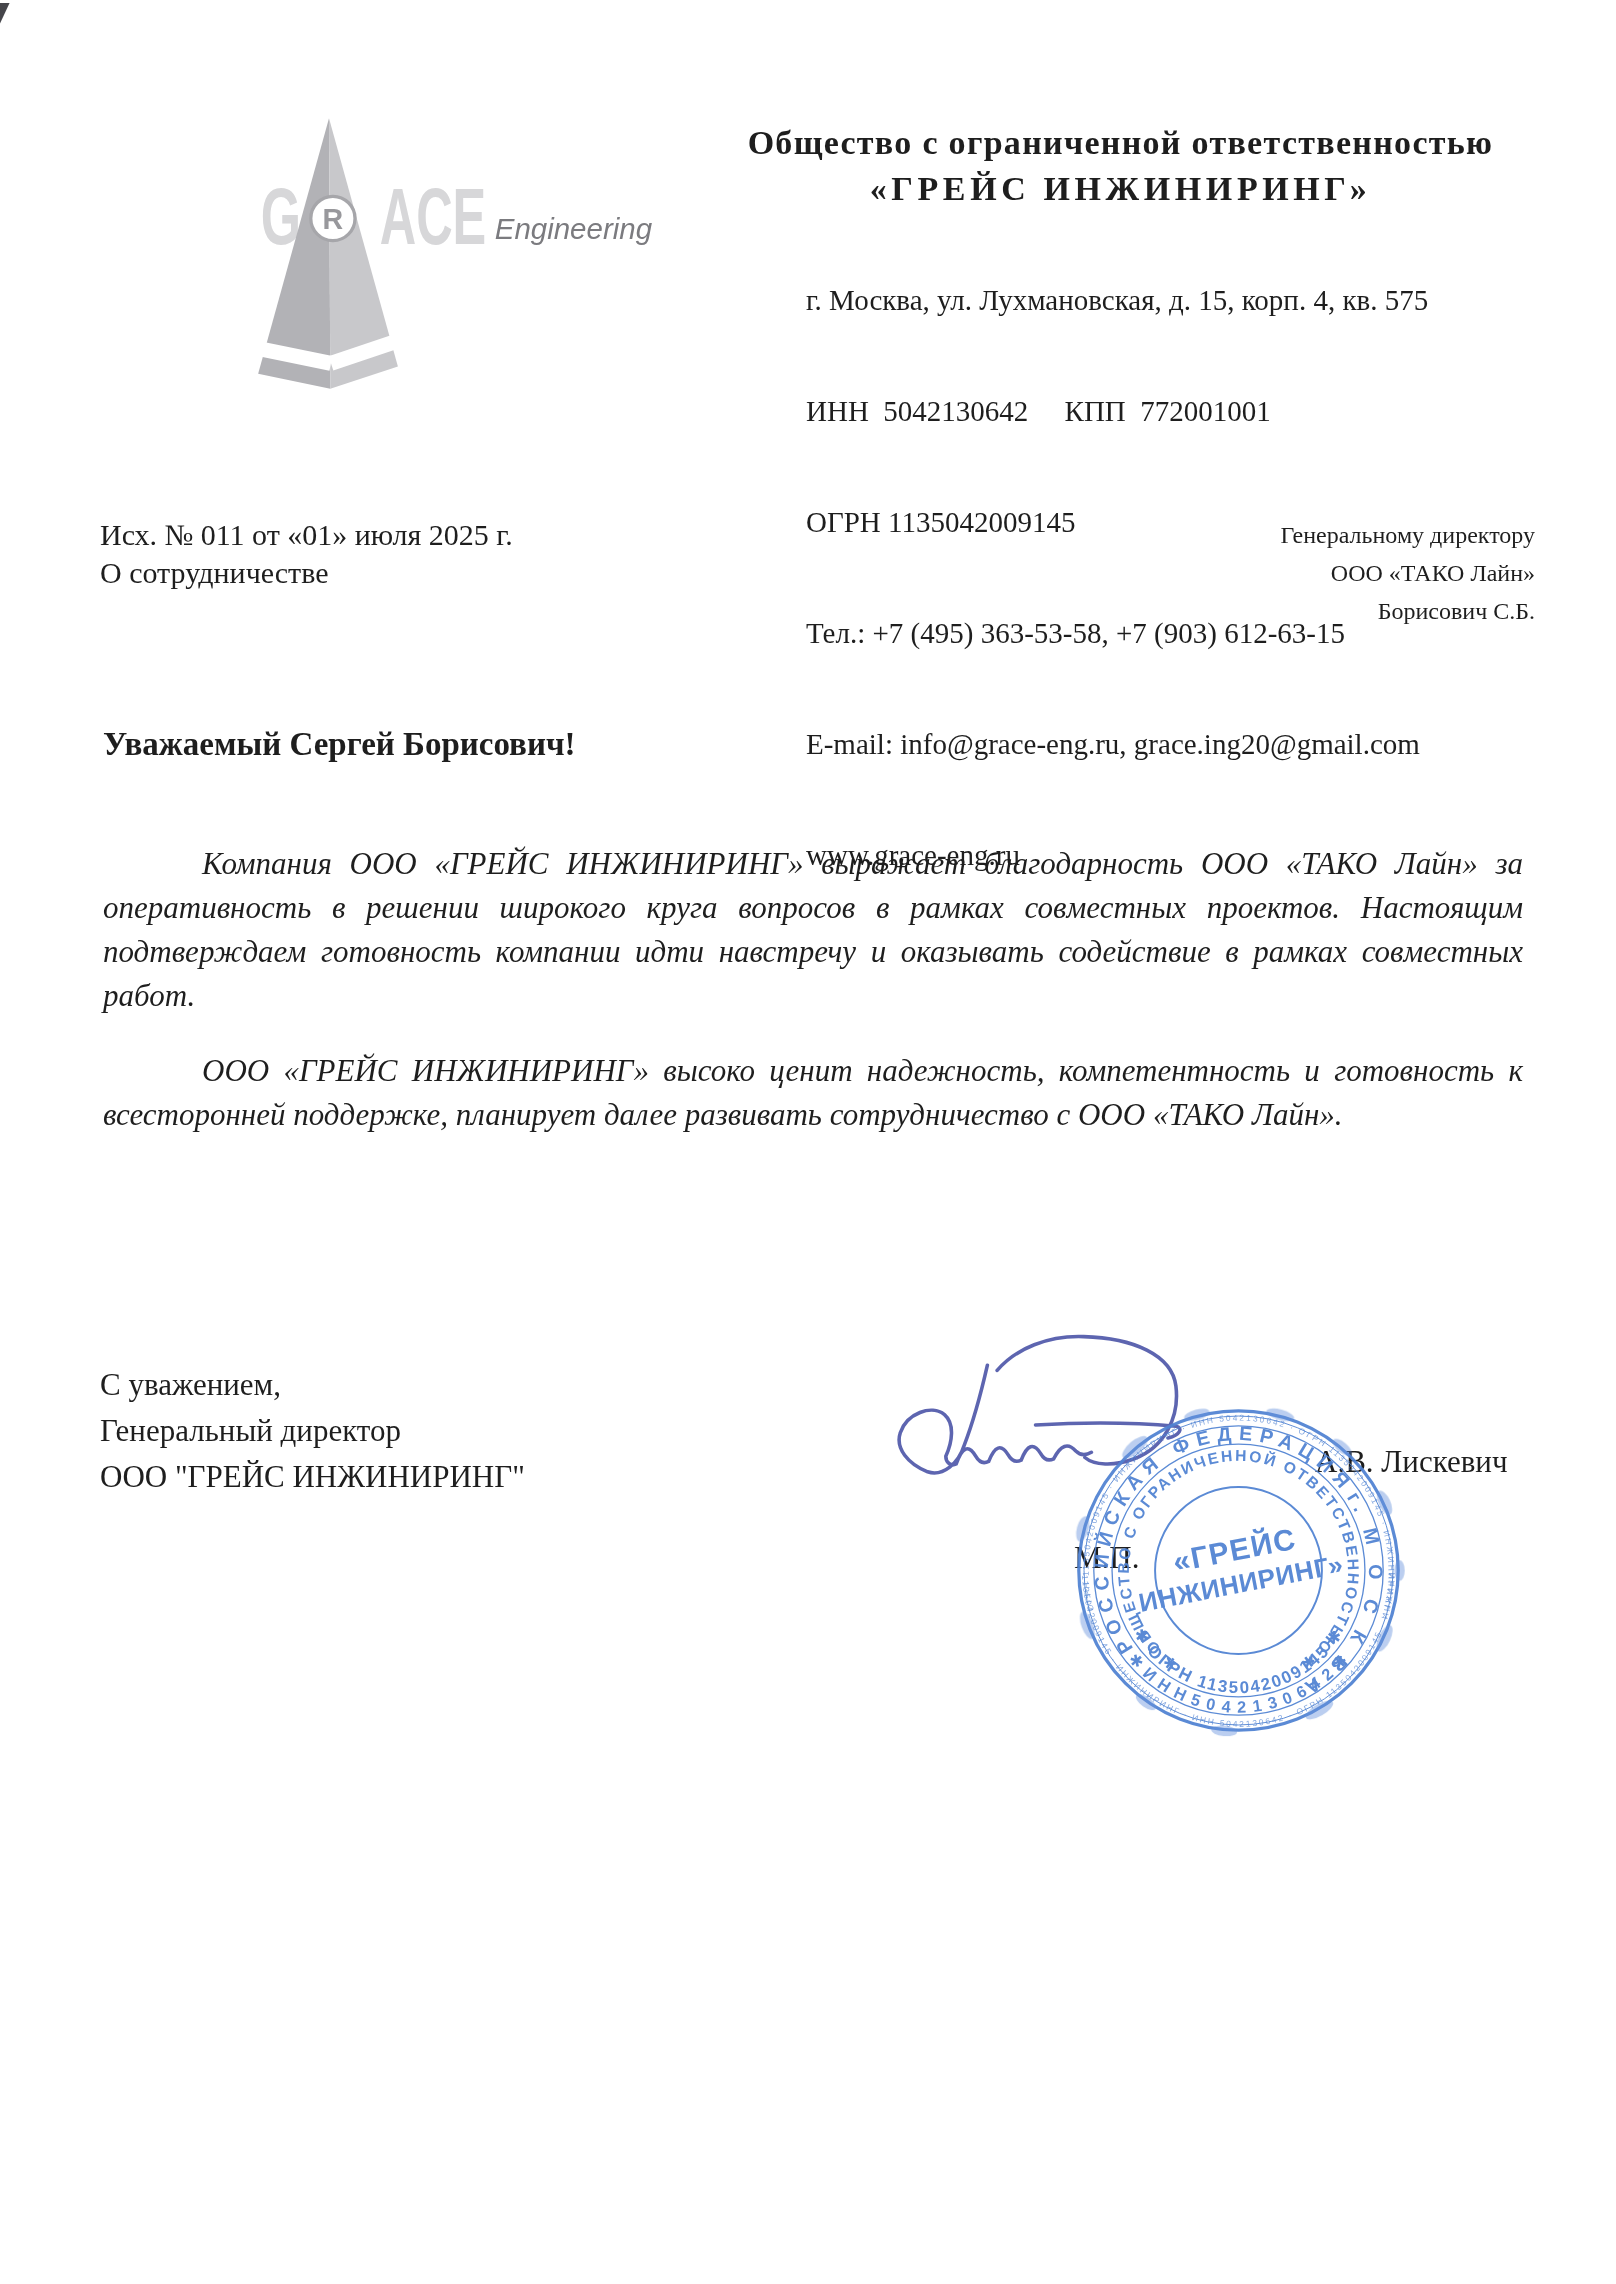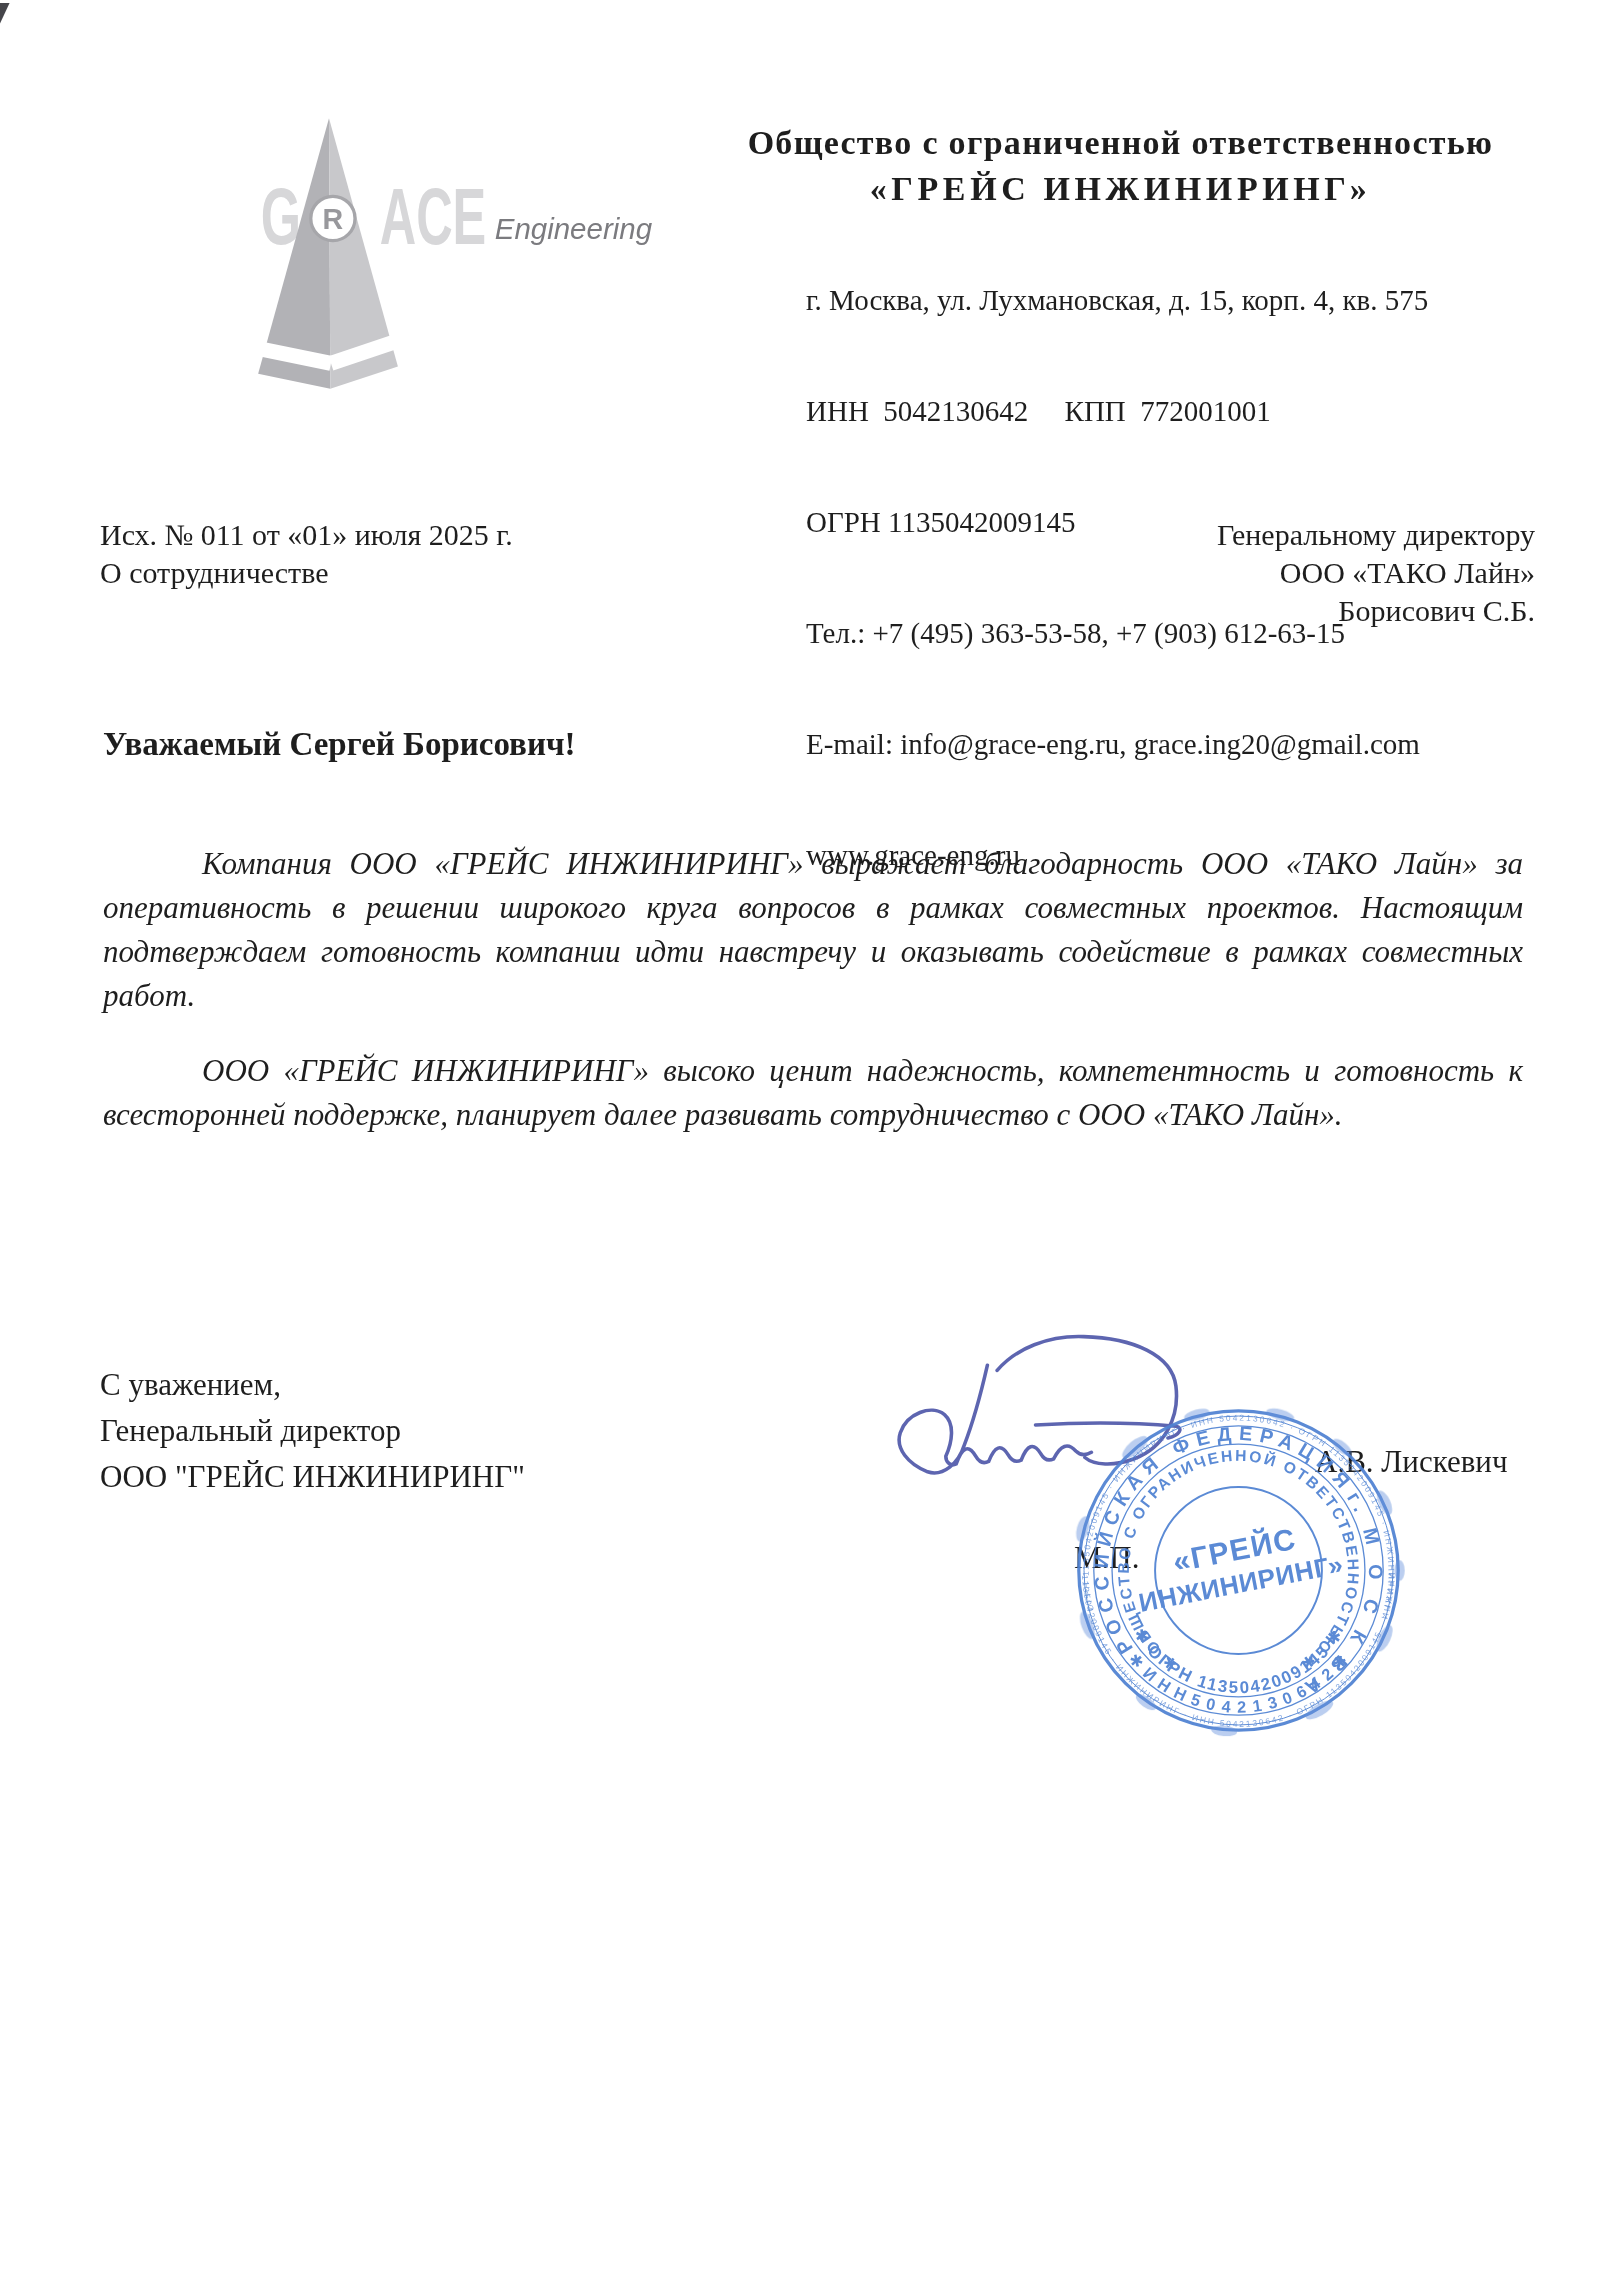--- a/index.html
+++ b/index.html
@@ -15,21 +15,21 @@
     clip-path:polygon(0 0,100% 0,0 100%);
   }
   
   .title-block { left:665px; top:76px; width:911px; text-align:center; font-weight:bold; }
   .title-line1 { font-size:34px; line-height:46px; letter-spacing:1.3px; white-space:nowrap;margin-top:44px; }
   .title-line2 { font-size:34px; line-height:46px; letter-spacing:4.6px; white-space:nowrap; }
   .contacts-block { left:806px; top:208px; font-size:29px; line-height:37px; white-space:pre; }
   .logo-svg { left:231px; top:91px; }
   
   .ref-block { left:100px; top:516px; font-size:30px; line-height:38px; }
-  .recipient-block { right:82px; top:516px; font-size:30px; line-height:38px; text-align:right; }
+  .recipient-block { right:82px; top:516px; font-size:24px; line-height:38px; text-align:right; }
   
   .salutation { left:103px; top:726px; width:1420px; text-align:left; font-weight:bold; font-size:33px; }
   .body-text { left:103px; top:842px; width:1420px; font-size:31px; line-height:44px; text-align:justify; }
   .body-text p { margin:0; text-indent:99px;font-style:italic; }
   .body-text p + p { margin-top:31px; }
   
   .signoff-block { left:100px; top:1362px; font-size:31px; line-height:46px; }
   .signer-name { left:1315px; top:1444px; font-size:31px; white-space:nowrap; }
   .seal-place { left:1074px; top:1540px; font-size:31px; }
   .signature-svg { left:866px; top:1321px; }

